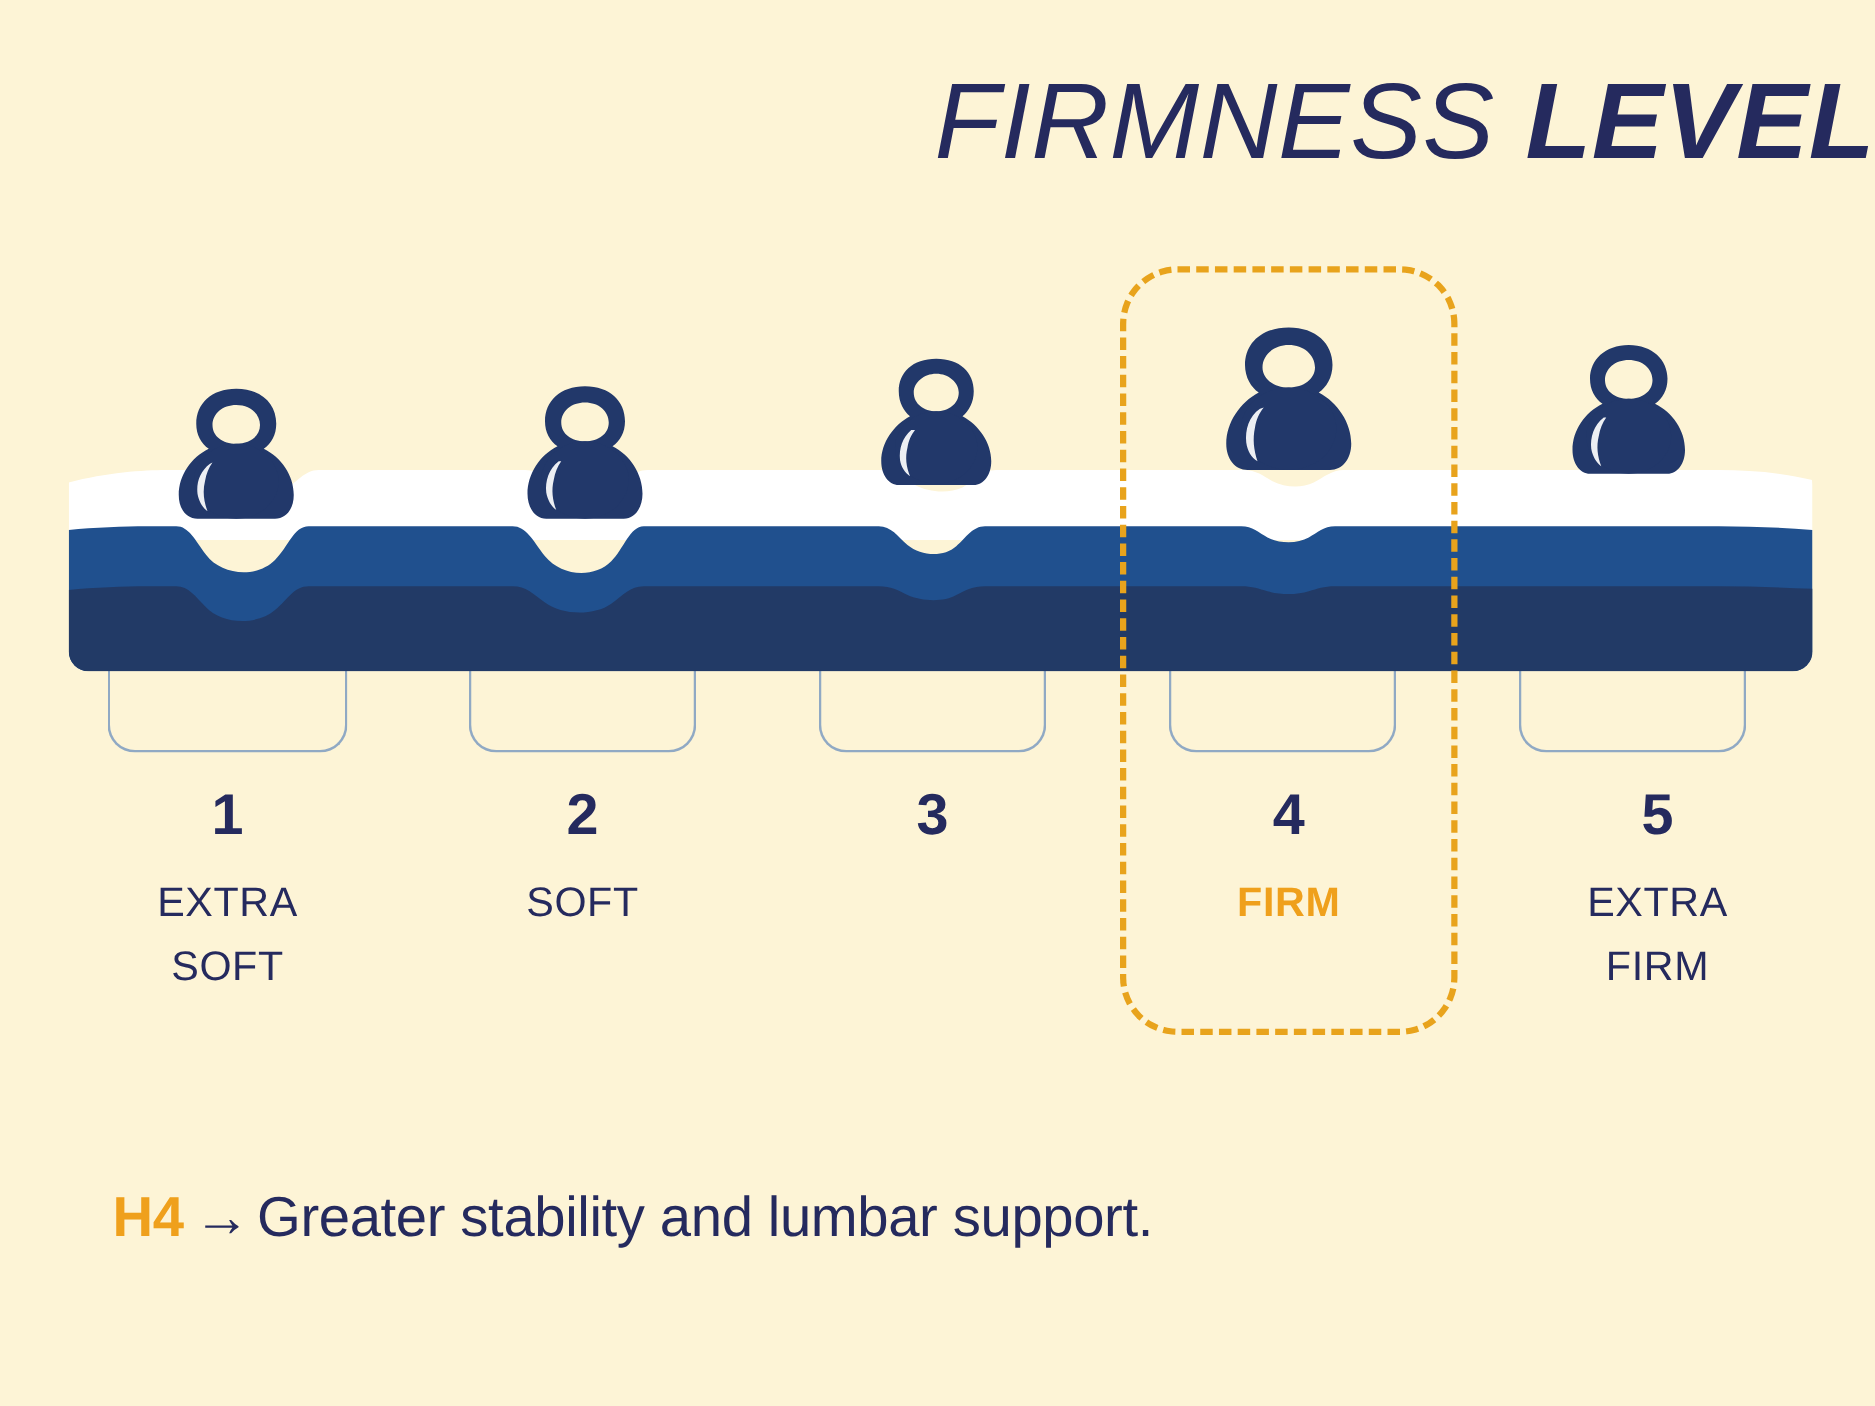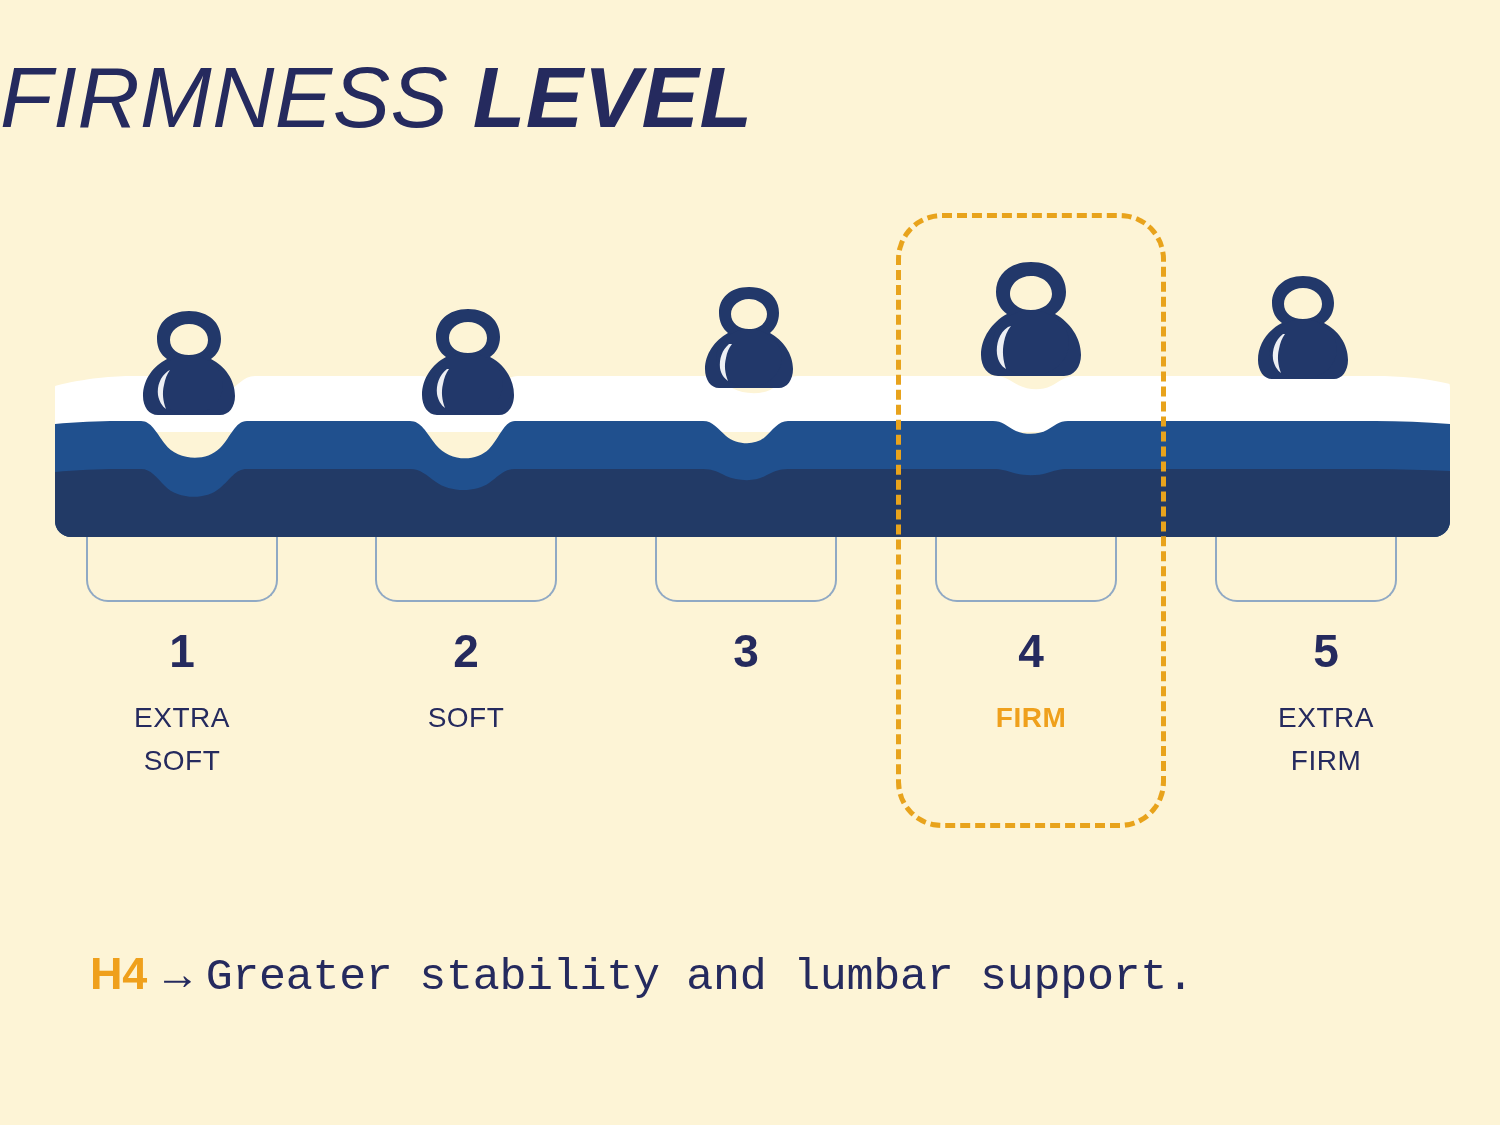--- a/index.html
+++ b/index.html
@@ -14,21 +14,21 @@
     overflow: hidden;
     position: relative;
   }
 
   
   #title {
     position: absolute;
     top: 52px;
     left: 0;
     width: 1500px;
-    text-align: left;
+    text-align: right;
     font-size: 86px;
     line-height: 1.05;
     color: #252A5E;
     font-style: italic;
     letter-spacing: 0.5px;
     white-space: nowrap;
     user-select: none;
   }
   #title .thin {
     font-weight: 400;
@@ -111,21 +111,21 @@
   }
   .scale-num {
     font-size: 46px;
     font-weight: 700;
     color: #252A5E;
     line-height: 1.0;
     letter-spacing: 0px;
   }
   .scale-label {
     margin-top: 22px;
-    font-size: 28px;
+    font-size: 33px;
     font-weight: 400;
     color: #252A5E;
     line-height: 1.55;
     letter-spacing: 0.5px;
   }
   .scale-item.selected .scale-label {
     color: #EFA01C;
     font-weight: 700;
   }
 
@@ -144,21 +144,20 @@
     font-weight: 700;
     text-align: center;
   }
   #caption .arrow {
     color: #252A5E;
     font-weight: 400;
     padding: 0 6px 0 8px;
   }
   #caption .caption-text {
     font-weight: 400;
-    font-family: Liberation Mono, monospace;
   }
 </style>
 </head>
 <body>
 
 <div id="title">
   <span class="thin">FIRMNESS</span>
   <span class="bold">LEVEL</span>
 </div>
 

